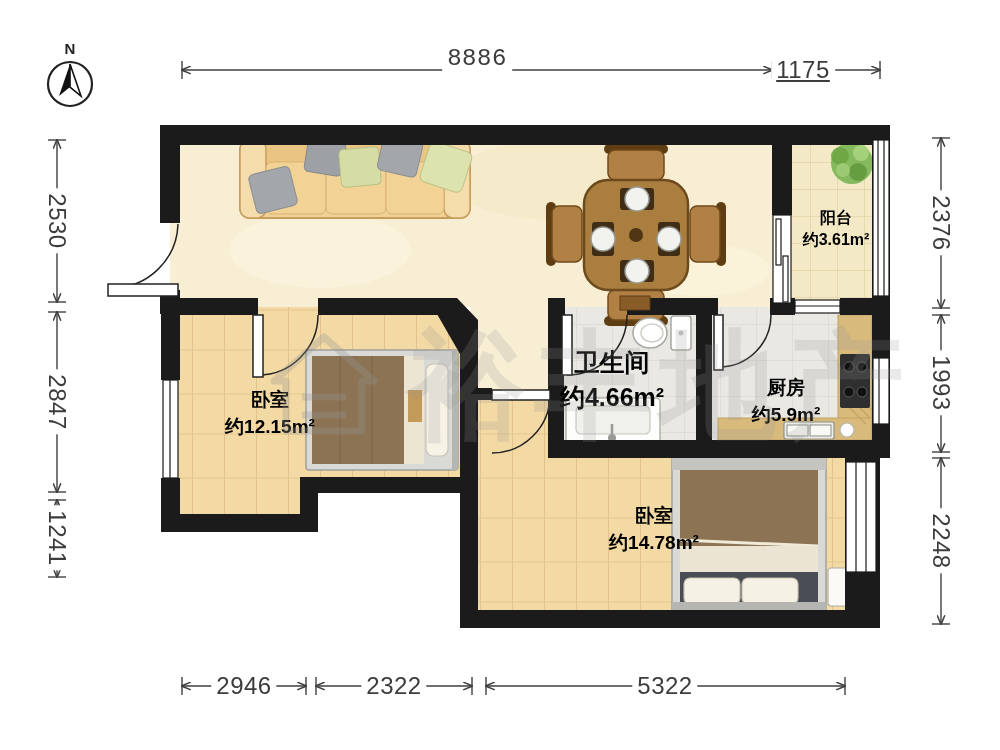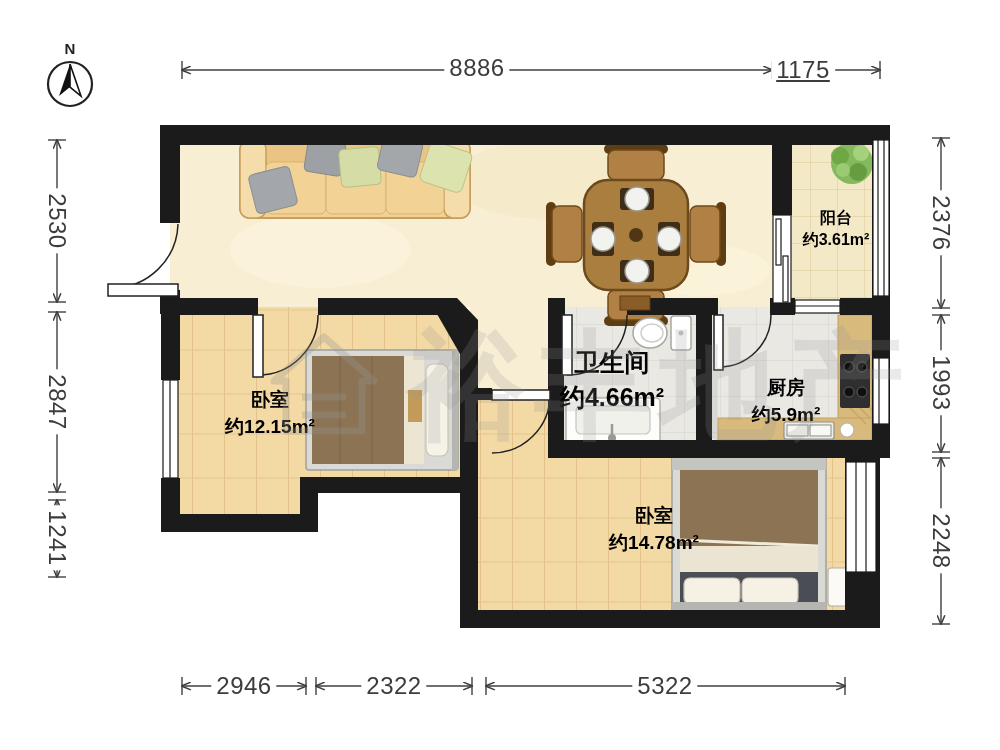--- a/index.html
+++ b/index.html
@@ -278,21 +278,21 @@
 <div class="compass">
   <div class="compass-n">N</div>
   <svg width="52" height="52" viewBox="0 0 52 52">
     <circle cx="26" cy="26" r="22" fill="#ffffff" stroke="#222" stroke-width="2.2"></circle>
     <polygon points="26,6 15,38 26,29" fill="#111"></polygon>
     <polygon points="26,6 37,38 26,29" fill="#ffffff" stroke="#111" stroke-width="1.6"></polygon>
   </svg>
 </div>
 
 
-<div class="dimlabel" style="left:477px;top:68px;">8886</div>
+<div class="dimlabel" style="left:477px;top:58px;font-family:Liberation Mono, monospace;">8886</div>
 <div class="dimlabel" style="left:803px;top:70px;text-decoration:underline;">1175</div>
 <div class="dimlabel rot" style="left:57px;top:221px;">2530</div>
 <div class="dimlabel rot" style="left:57px;top:402px;">2847</div>
 <div class="dimlabel rot" style="left:57px;top:538px;">1241</div>
 <div class="dimlabel rot" style="left:941px;top:223px;">2376</div>
 <div class="dimlabel rot" style="left:941px;top:383px;">1993</div>
 <div class="dimlabel rot" style="left:941px;top:541px;">2248</div>
 <div class="dimlabel" style="left:244px;top:686px;">2946</div>
 <div class="dimlabel" style="left:394px;top:686px;">2322</div>
 <div class="dimlabel" style="left:665px;top:686px;">5322</div>

